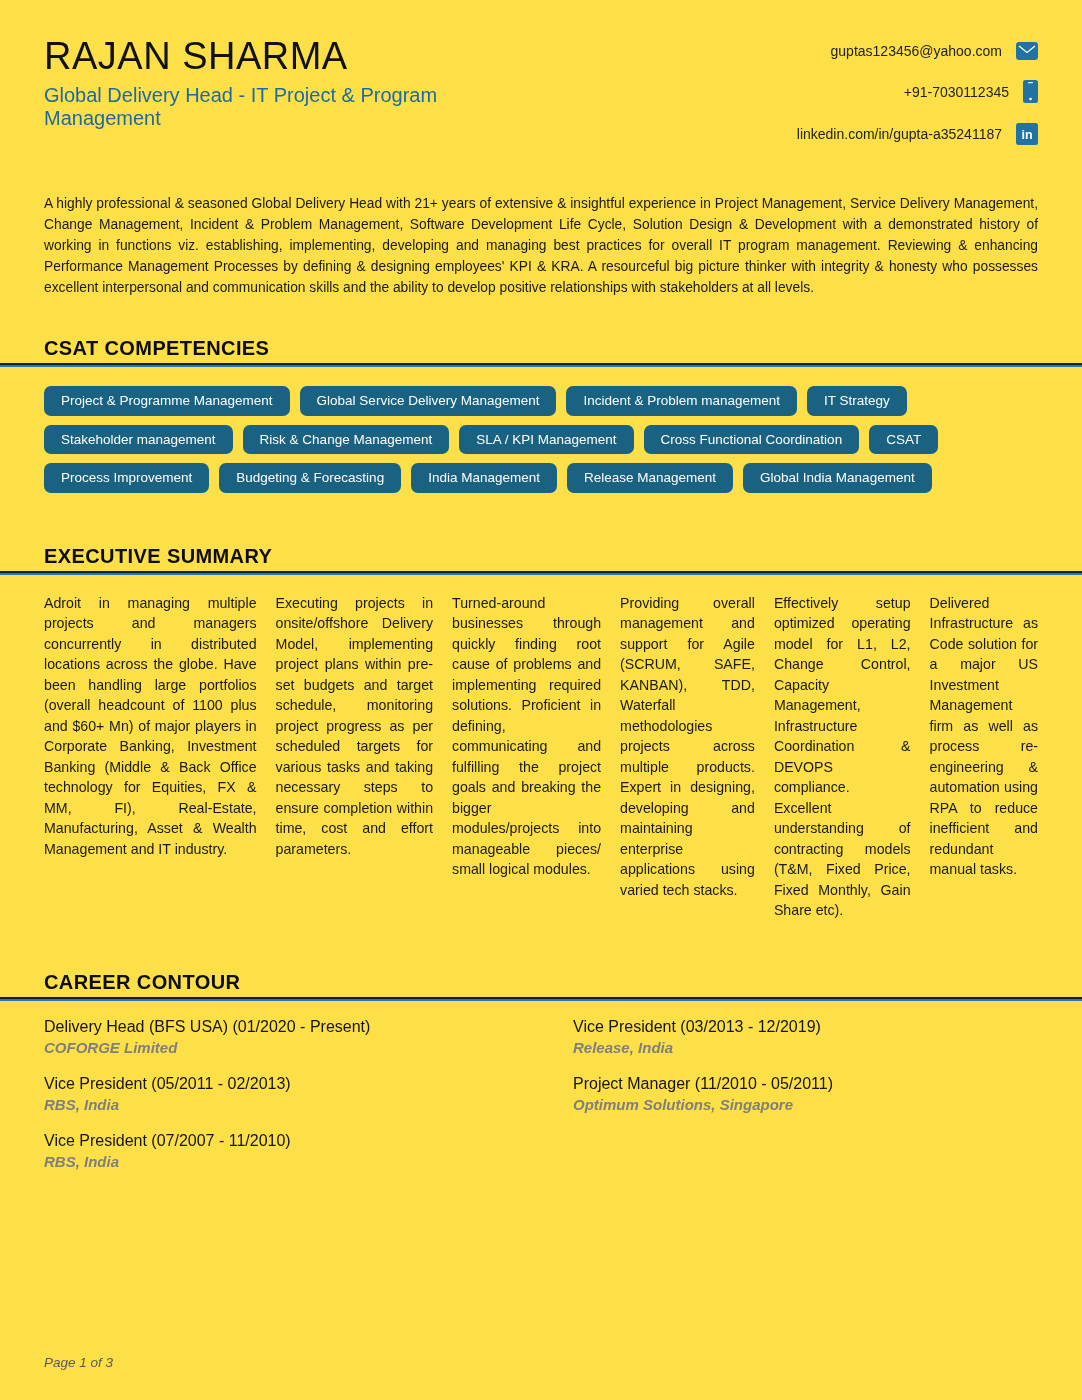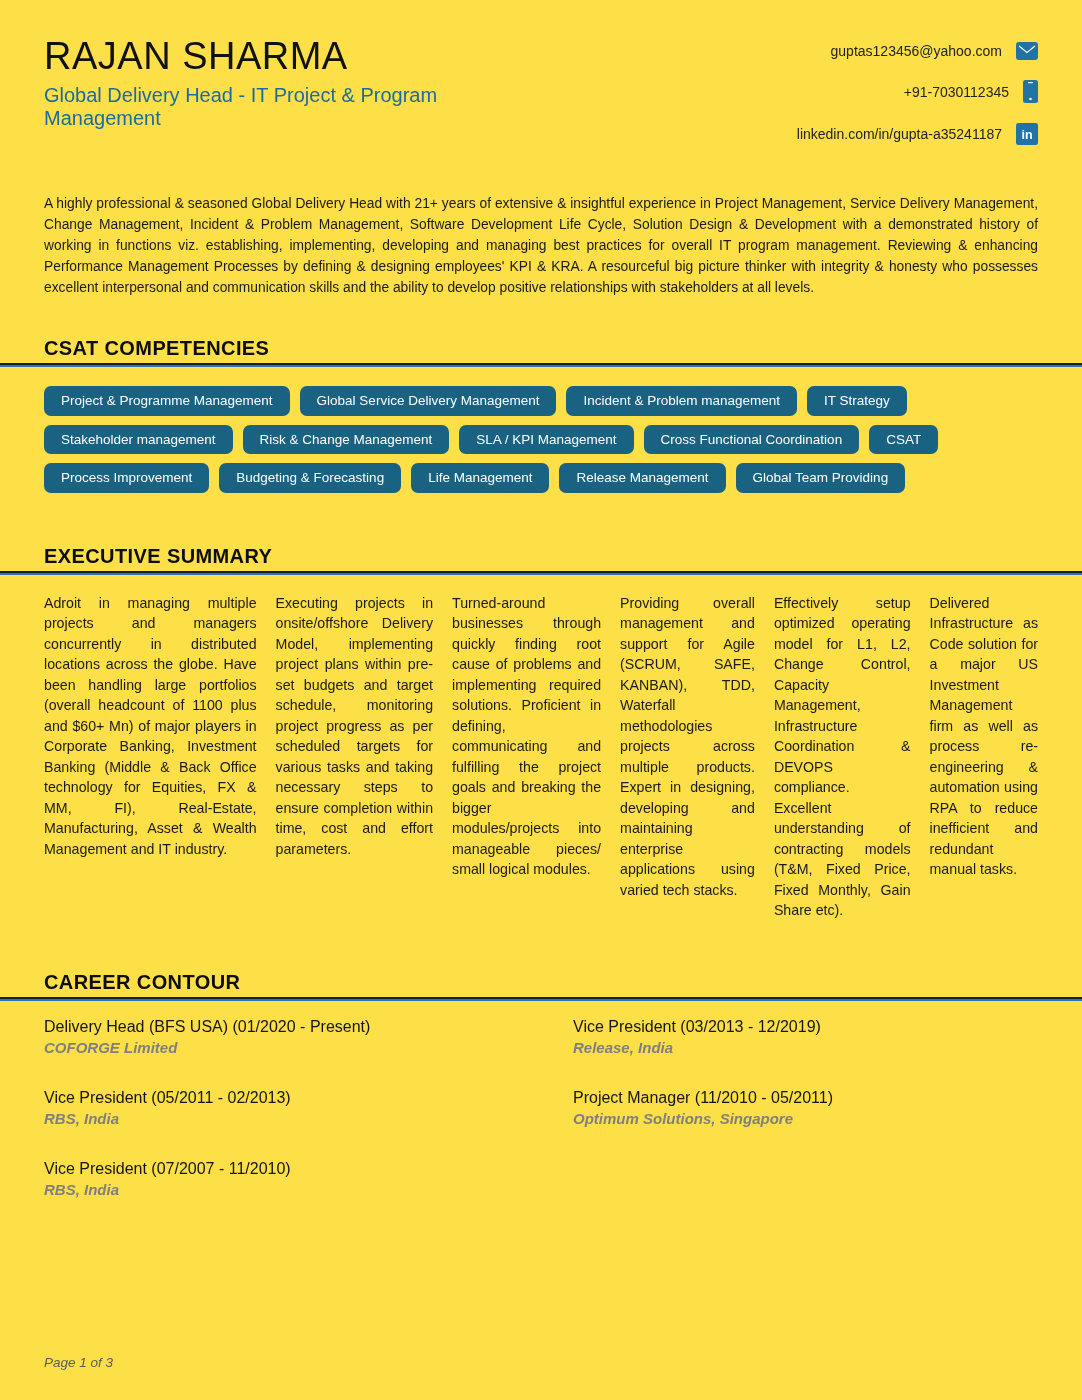--- a/index.html
+++ b/index.html
@@ -96,21 +96,21 @@
     text-align: justify;
     color: #1a1a1a;
   }
 
   
   .career { margin-top: 50px; }
   .career-grid {
     margin-top: 16px;
     display: grid;
     grid-template-columns: 529px 1fr;
-    row-gap: 32px;
+    row-gap: 18px;
   }
   .career-entry { }
   .career-title { font-size: 16px; color: #141414; line-height: 20px; }
   .career-company {
     font-size: 15px;
     font-style: italic;
     font-weight: 700;
     color: #7f7f7f;
     margin-top: 2px;
   }
@@ -186,23 +186,23 @@
       <div class="pill-row">
         <span class="pill">Stakeholder management</span>
         <span class="pill">Risk &amp; Change Management</span>
         <span class="pill">SLA / KPI Management</span>
         <span class="pill">Cross Functional Coordination</span>
         <span class="pill">CSAT</span>
       </div>
       <div class="pill-row">
         <span class="pill">Process Improvement</span>
         <span class="pill">Budgeting &amp; Forecasting</span>
-        <span class="pill">Life Management</span>
+        <span class="pill">India Management</span>
         <span class="pill">Release Management</span>
-        <span class="pill">Global Team Providing</span>
+        <span class="pill">Global India Management</span>
       </div>
     </div>
   </div>
 
   <div class="exec-summary">
     <h2 class="section-heading">EXECUTIVE SUMMARY</h2>
     <div class="heading-rule"></div>
 
     <div class="exec-paragraphs">
       <p>Adroit in managing multiple projects and managers concurrently in distributed locations across the globe. Have been handling large portfolios (overall headcount of 1100 plus and $60+ Mn) of major players in Corporate Banking, Investment Banking (Middle &amp; Back Office technology for Equities, FX &amp; MM, FI), Real-Estate, Manufacturing, Asset &amp; Wealth Management and IT industry.</p>

